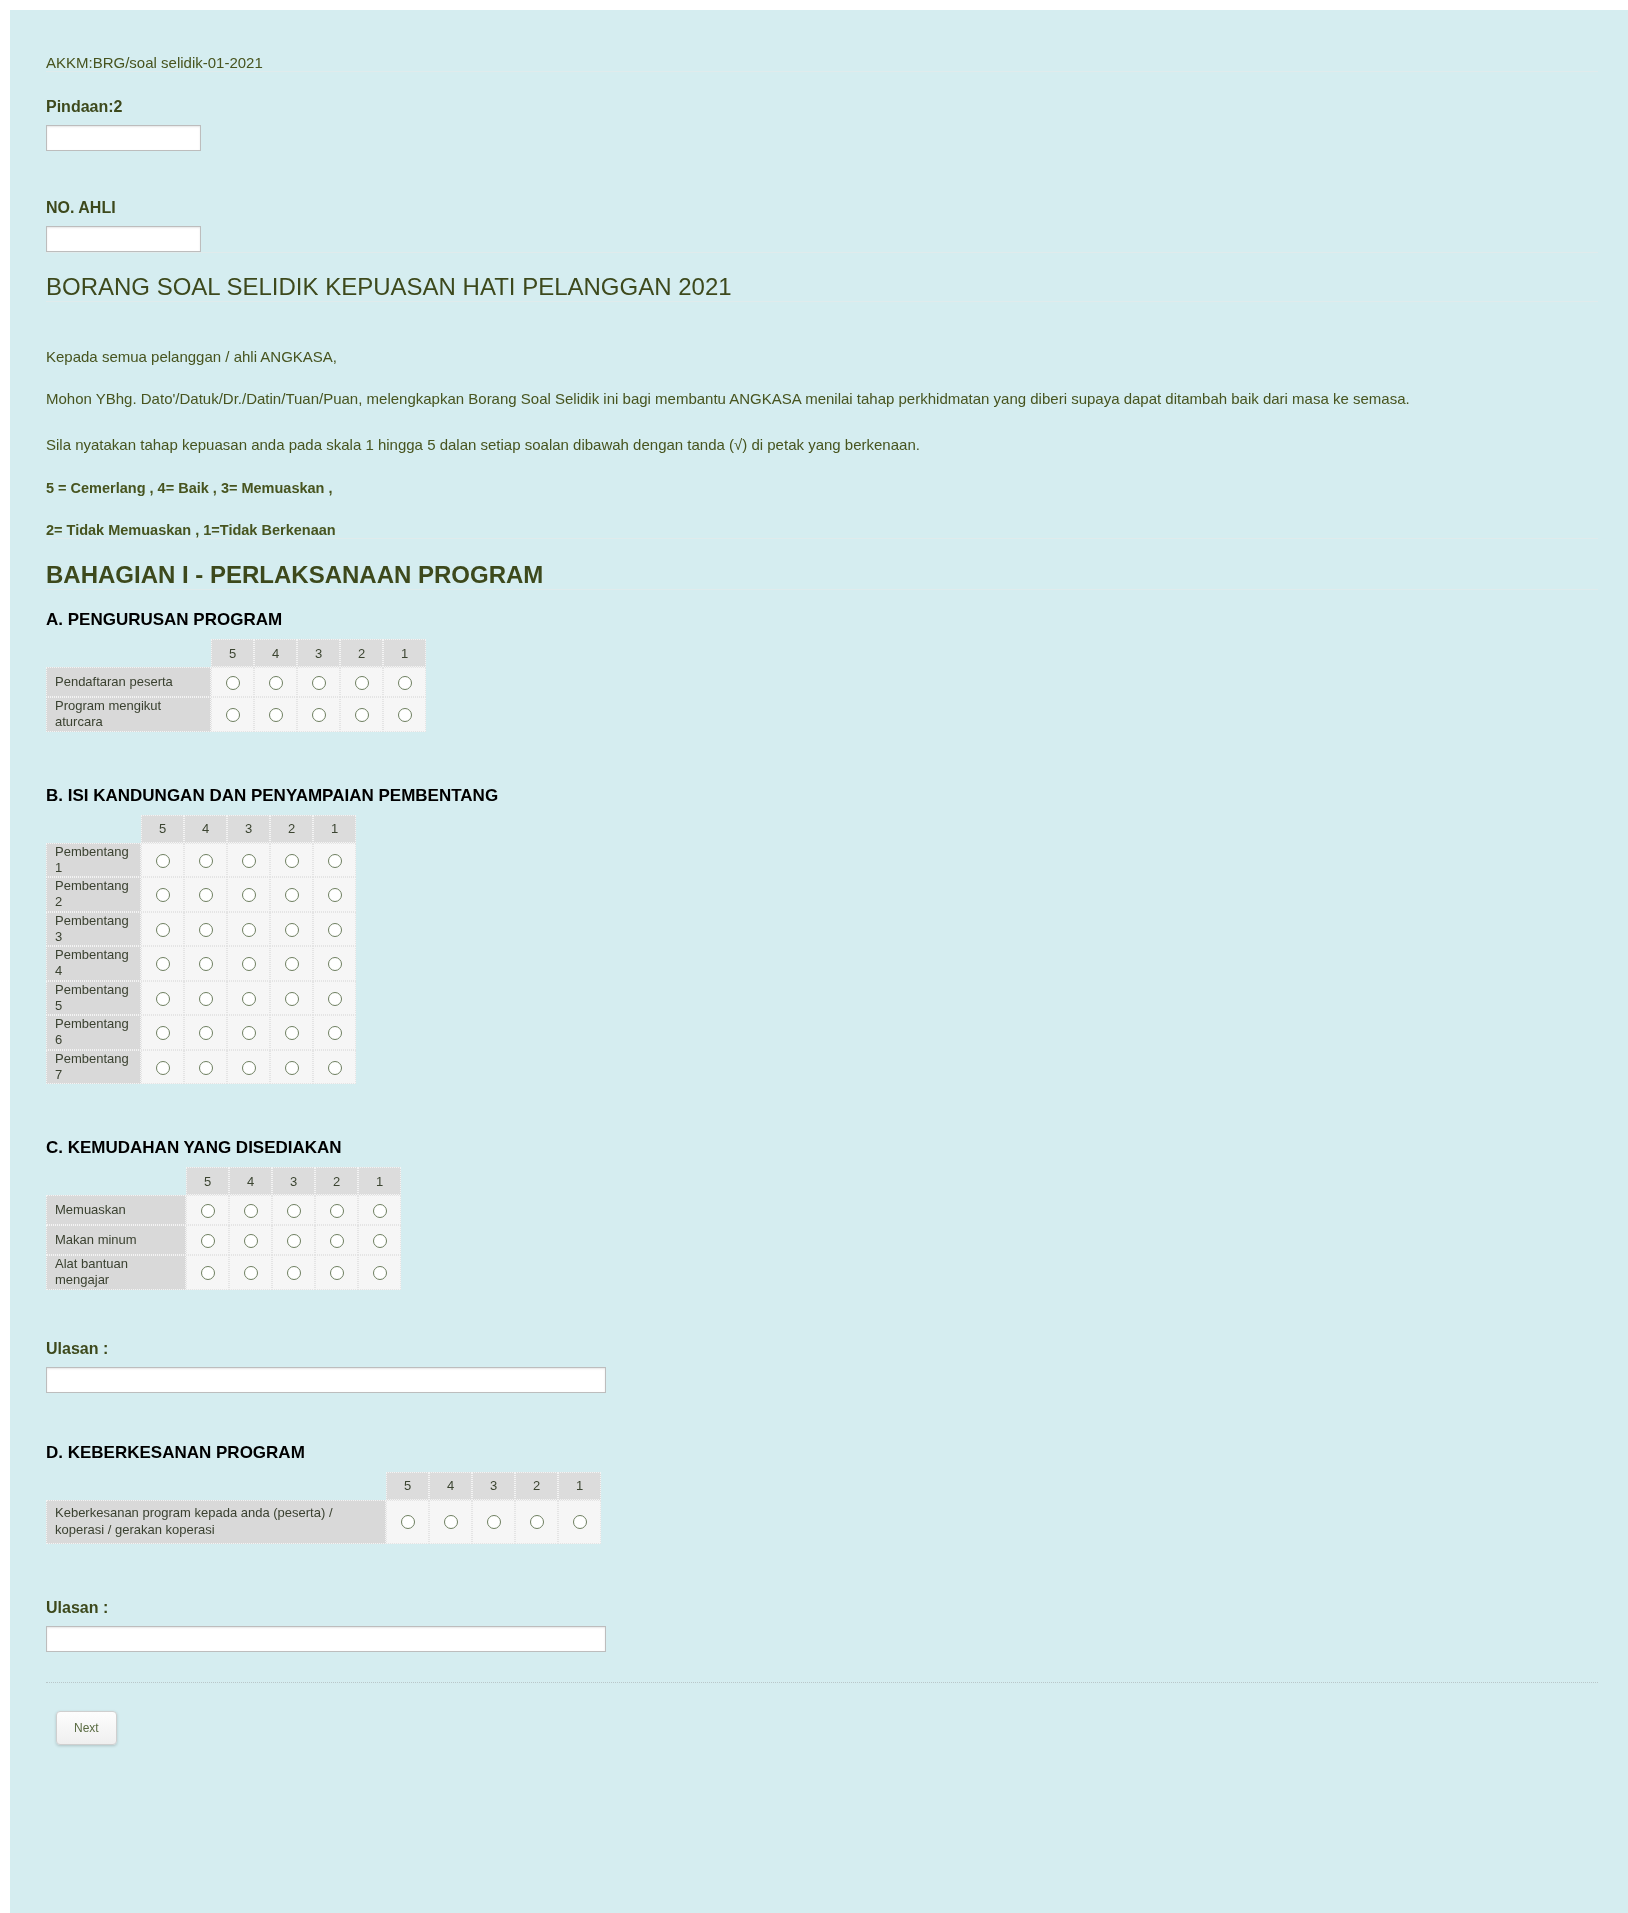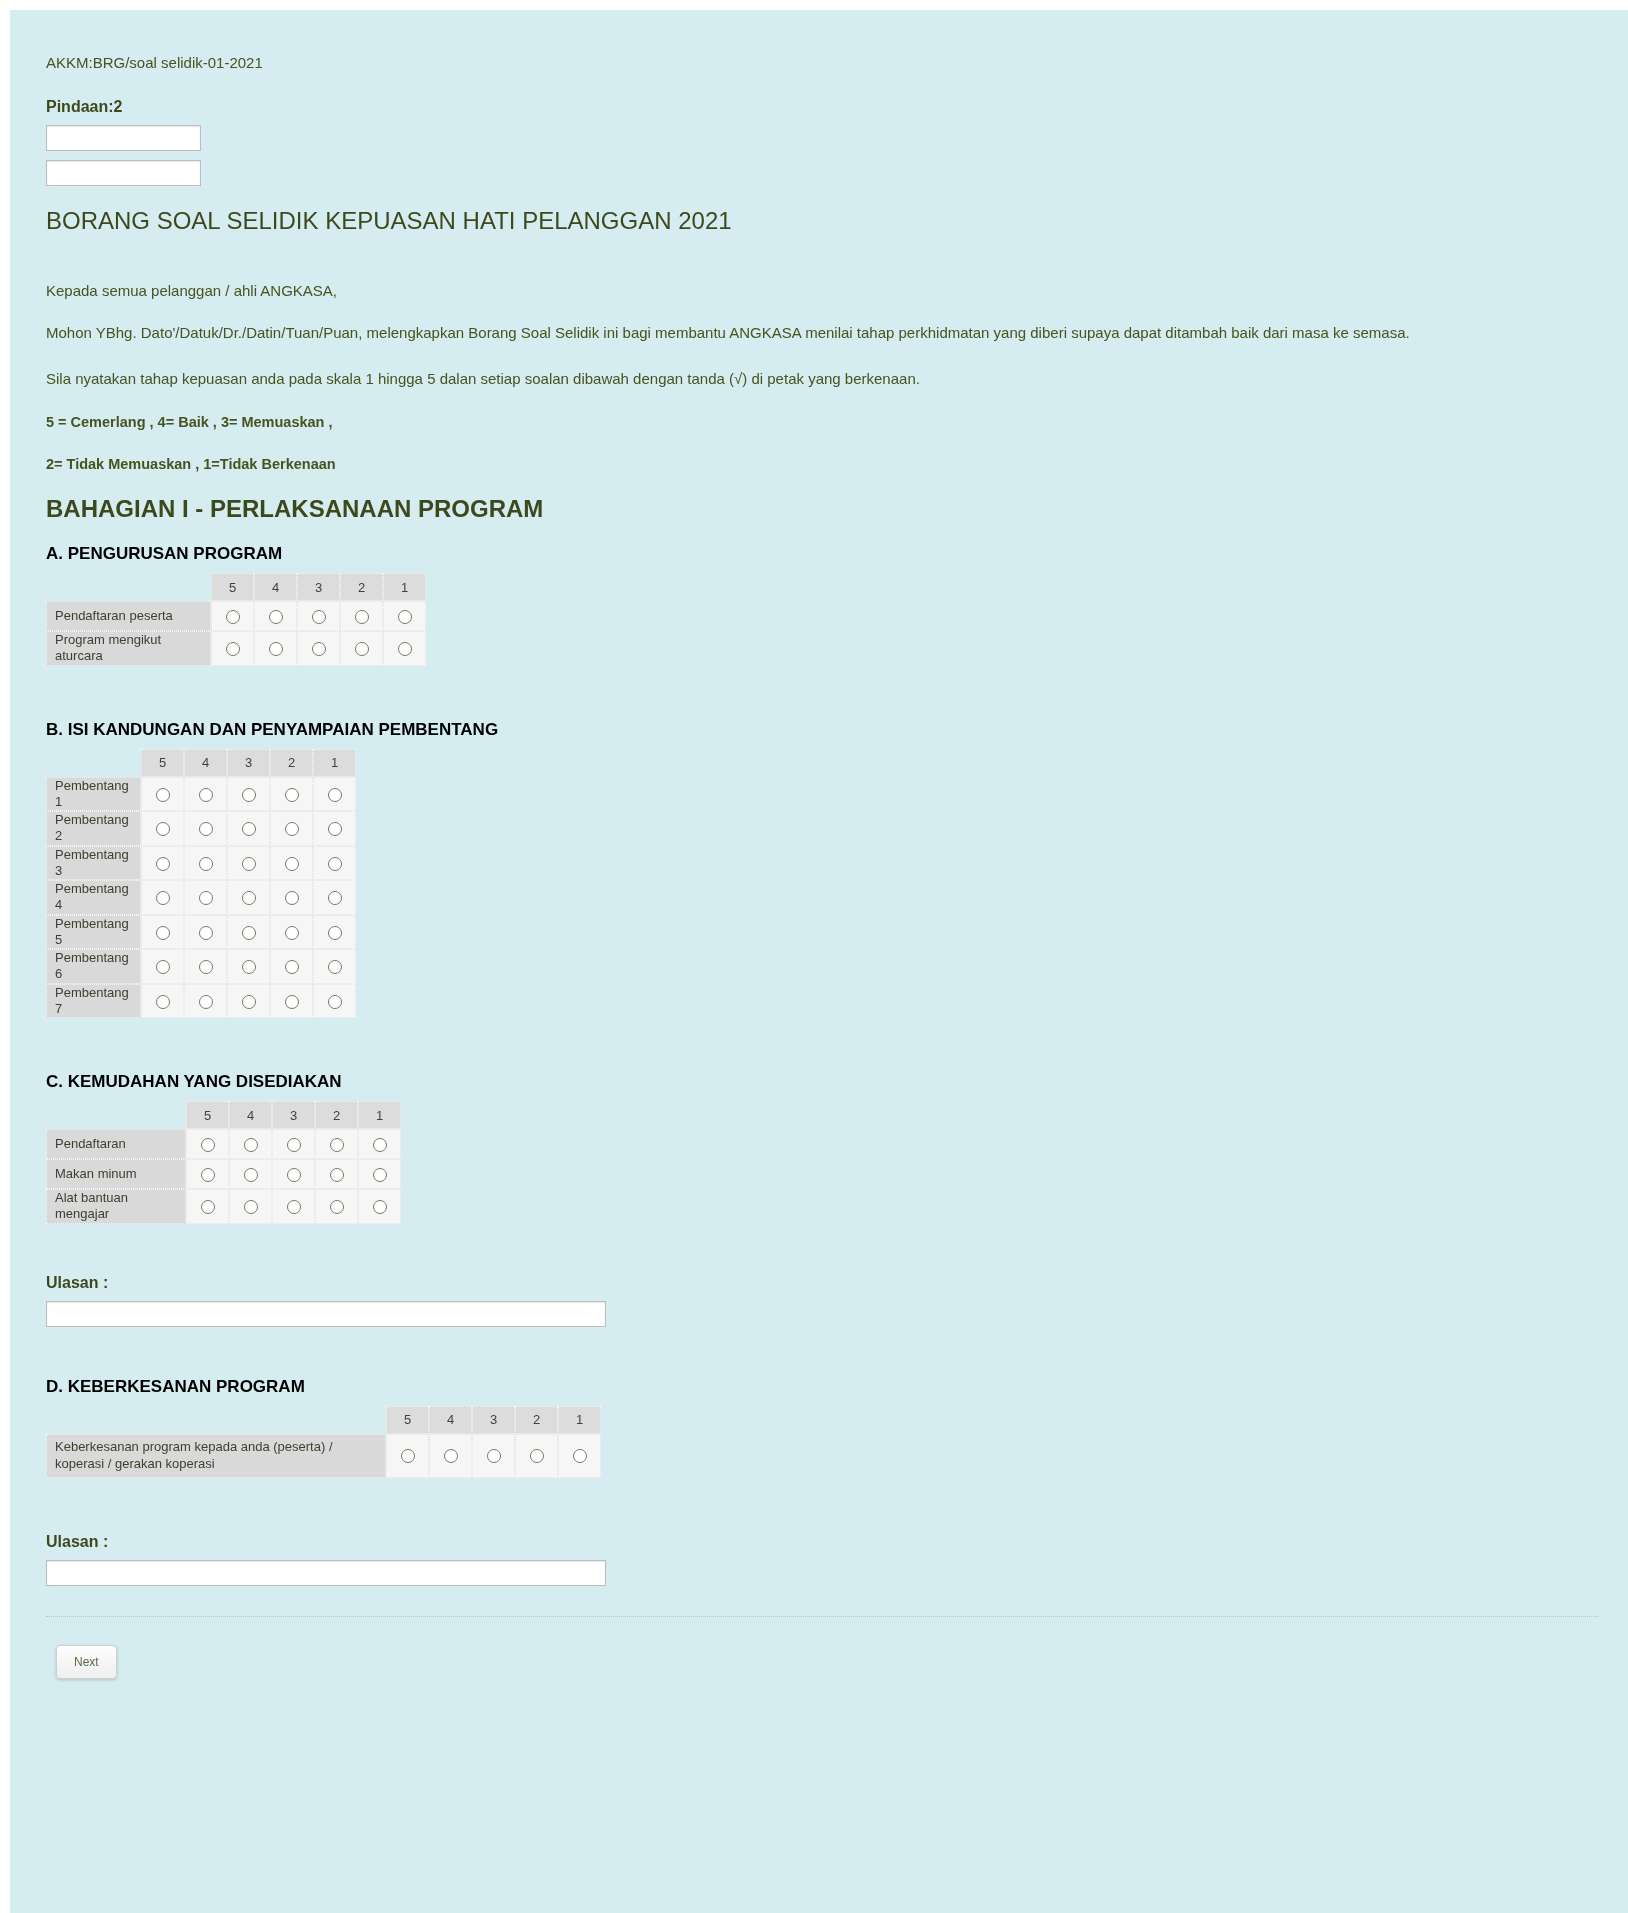--- a/index.html
+++ b/index.html
@@ -181,20 +181,21 @@
 
 <div class="page">
 
   <div class="ref-code">AKKM:BRG/soal selidik-01-2021</div>
 
   <hr class="divider mt38">
 
   <label class="field-label first">Pindaan:2</label>
   <input type="text" class="text-input small" value="" style="">
 
+  <label class="field-label gap">NO. AHLI</label>
   <input type="text" class="text-input small" value="" style="">
 
   <hr class="divider mt28">
 
   <h1 class="form-title">BORANG SOAL SELIDIK KEPUASAN HATI PELANGGAN 2021</h1>
 
   <hr class="divider mt36">
 
   <div class="intro">
     <p class="p1">Kepada semua pelanggan / ahli ANGKASA,</p>
@@ -325,21 +326,21 @@
           <tbody>
             <tr>
               <td class="corner"></td>
               <td class="colhead">5</td>
               <td class="colhead">4</td>
               <td class="colhead">3</td>
               <td class="colhead">2</td>
               <td class="colhead">1</td>
             </tr>
             <tr>
-              <td class="rowlabel">Pendaftaran</td>
+              <td class="rowlabel">Memuaskan</td>
               <td class="cell"><input type="radio" class="rating-radio" name="rating-c-0" value="5" style=""></td>
               <td class="cell"><input type="radio" class="rating-radio" name="rating-c-0" value="4" style=""></td>
               <td class="cell"><input type="radio" class="rating-radio" name="rating-c-0" value="3" style=""></td>
               <td class="cell"><input type="radio" class="rating-radio" name="rating-c-0" value="2" style=""></td>
               <td class="cell"><input type="radio" class="rating-radio" name="rating-c-0" value="1" style=""></td>
             </tr>
             <tr>
               <td class="rowlabel">Makan minum</td>
               <td class="cell"><input type="radio" class="rating-radio" name="rating-c-1" value="5" style=""></td>
               <td class="cell"><input type="radio" class="rating-radio" name="rating-c-1" value="4" style=""></td>

